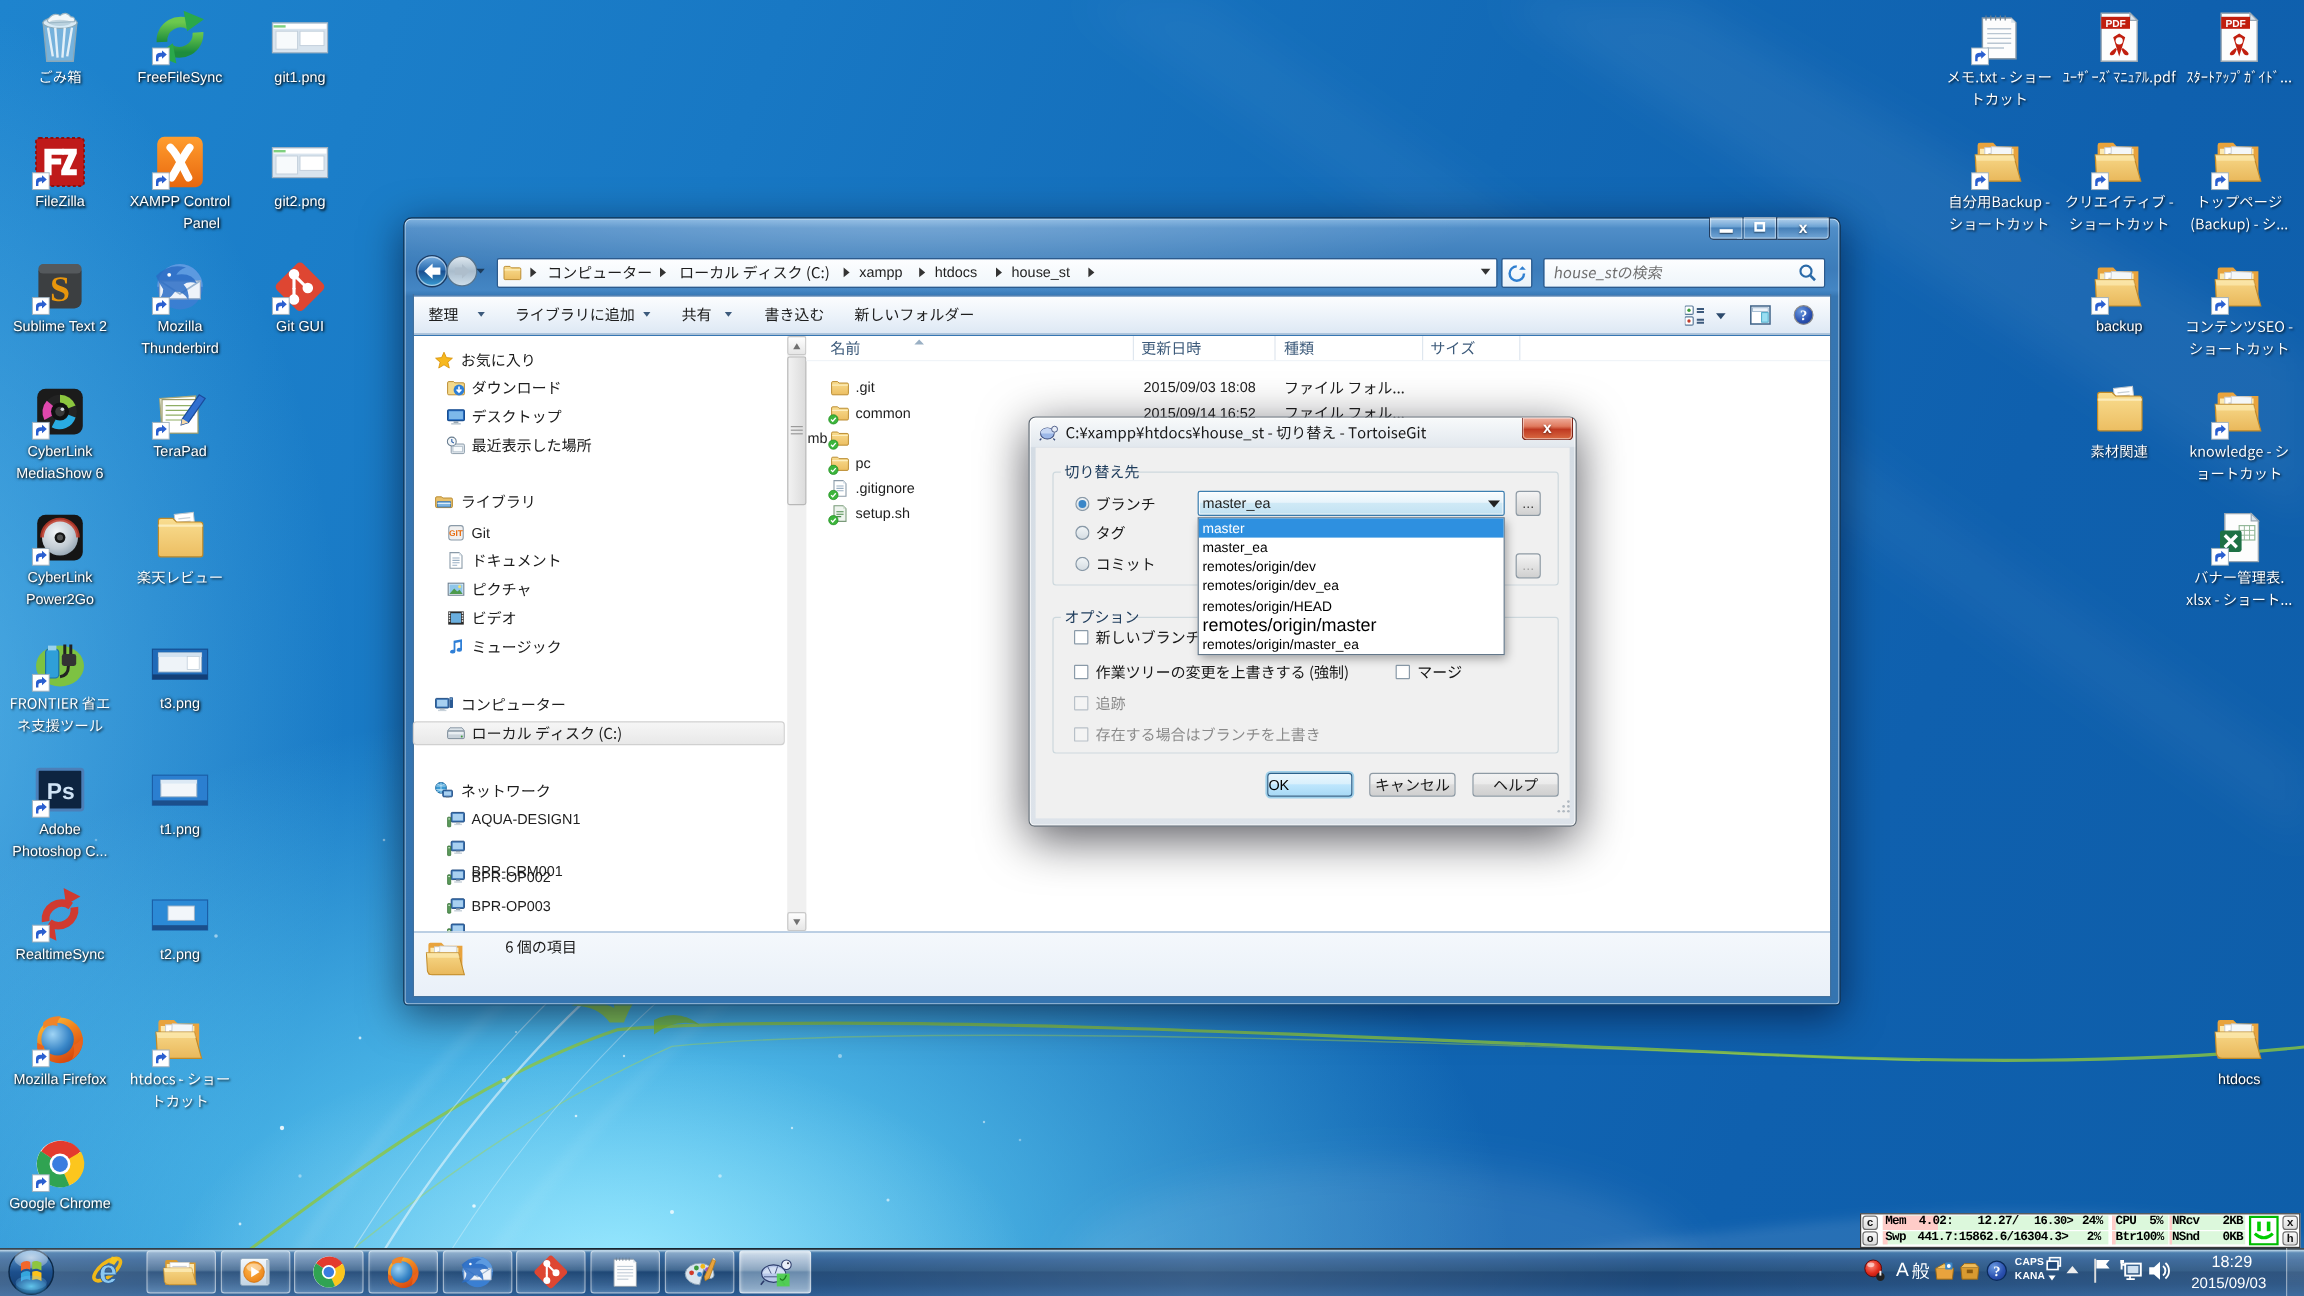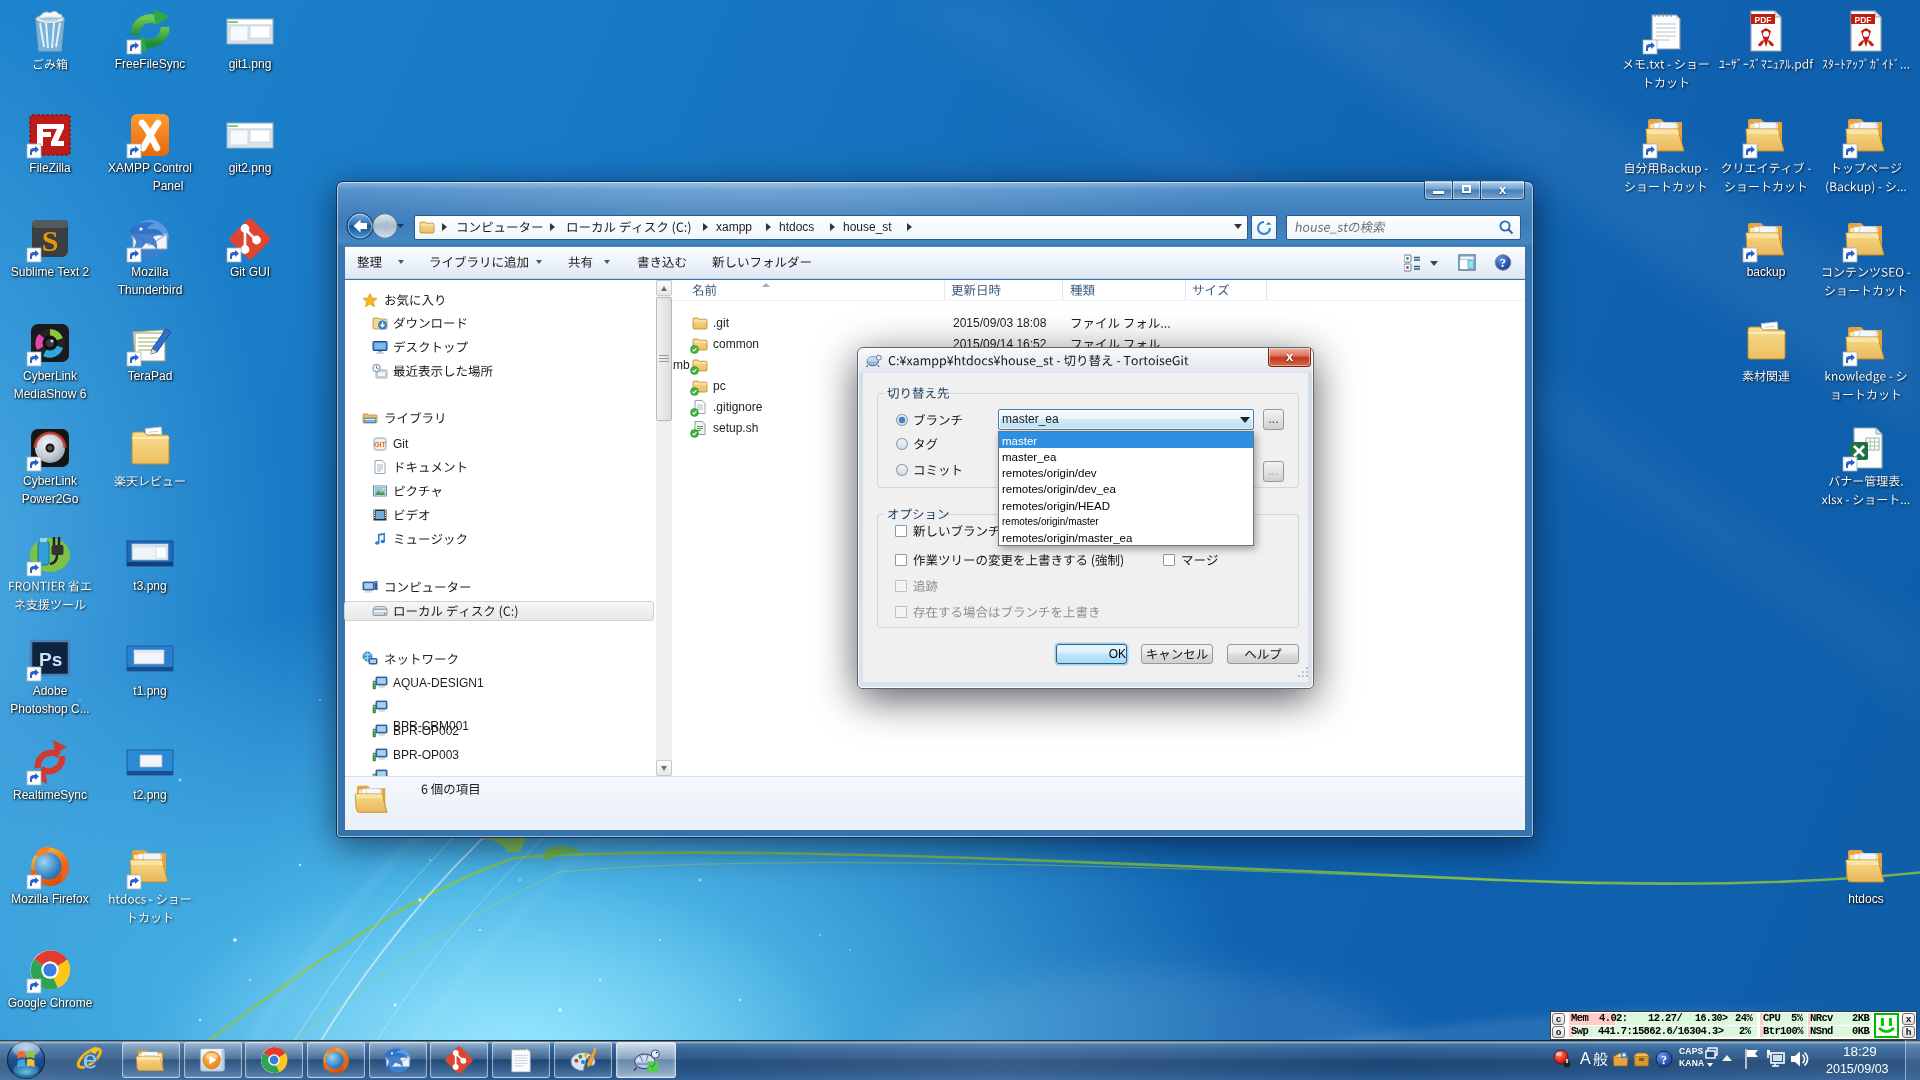--- a/index.html
+++ b/index.html
@@ -1318,21 +1318,21 @@
 <div class="t" style="left:1002px;top:411px">master_ea</div>
       <div class="abs" style="left:1263px;top:409px;width:21px;height:21px;border:1px solid #8e9aa4;border-radius:3px;background:linear-gradient(#f4f4f4,#dfdfdf 60%,#d0d0d0);color:#404040;font-size:12px;text-align:center;line-height:18px">...</div>
       <div class="abs" style="left:1263px;top:461px;width:21px;height:21px;border:1px solid #8e9aa4;border-radius:3px;background:linear-gradient(#f4f4f4,#dfdfdf 60%,#d0d0d0);color:#a8a8a8;font-size:12px;text-align:center;line-height:18px">...</div>
       <div class="abs" style="left:895px;top:525px;width:12px;height:12px;background:#fff;border:1px solid #8a9aa8;border-radius:1px"></div>
       <div class="abs" style="left:895px;top:554px;width:12px;height:12px;background:#fff;border:1px solid #8a9aa8;border-radius:1px"></div>
       <div class="abs" style="left:1163px;top:554px;width:12px;height:12px;background:#fff;border:1px solid #8a9aa8;border-radius:1px"></div>
       <div class="abs" style="left:895px;top:580px;width:12px;height:12px;background:#f4f4f4;border:1px solid #b8c0c8;border-radius:1px"></div>
       <div class="abs" style="left:895px;top:606px;width:12px;height:12px;background:#f4f4f4;border:1px solid #b8c0c8;border-radius:1px"></div>
       <div class="abs" style="left:1056px;top:644px;width:71px;height:20px;border:1px solid #2c628c;border-radius:3px;
 background:linear-gradient(#eaf6fd,#d9f0fc 45%,#bee6fd 50%,#a7d9f5);box-shadow:0 0 0 1.5px #9ed0ea;
-color:#000;font-size:12px;text-align:right;line-height:19px">OK</div>
+color:#000;font-size:12px;text-align:left;line-height:19px">OK</div>
       <div class="abs" style="left:1141px;top:644px;width:72px;height:20px;border:1px solid #8e9aa4;border-radius:3px;background:linear-gradient(#f2f2f2,#ebebeb 45%,#dddddd 50%,#cfcfcf)"></div>
       <div class="abs" style="left:1227px;top:644px;width:72px;height:20px;border:1px solid #8e9aa4;border-radius:3px;background:linear-gradient(#f2f2f2,#ebebeb 45%,#dddddd 50%,#cfcfcf)"></div>
       <svg class="abs" style="left:1297px;top:666px" width="12" height="12" viewBox="0 0 12 12">
 <g fill="#b0b8c0">
           <circle cx="10" cy="2" r="1.1"></circle>
           <circle cx="10" cy="6" r="1.1"></circle>
           <circle cx="10" cy="10" r="1.1"></circle>
           <circle cx="6" cy="6" r="1.1"></circle>
           <circle cx="6" cy="10" r="1.1"></circle>
           <circle cx="2" cy="10" r="1.1"></circle>
@@ -1464,21 +1464,21 @@
       </g>
     </svg>
 <div class="abs" style="z-index:42">
       <div class="abs" style="left:998px;top:431px;width:256px;height:115px;background:#fff;border:1px solid #64788a;box-shadow:2px 3px 8px rgba(0,0,0,.35)"></div>
       <div class="abs" style="left:999px;top:432.0px;width:254px;height:16.3px;background:#2e90e0"></div>
       <div class="t tw" style="left:1002px;top:432.5px;font-size:11.5px">master</div>
       <div class="t" style="left:1002px;top:448.8px;color:#000;font-size:11.5px">master_ea</div>
       <div class="t" style="left:1002px;top:465.1px;color:#000;font-size:11.5px">remotes/origin/dev</div>
       <div class="t" style="left:1002px;top:481.4px;color:#000;font-size:11.5px">remotes/origin/dev_ea</div>
       <div class="t" style="left:1002px;top:497.7px;color:#000;font-size:11.5px">remotes/origin/HEAD</div>
-      <div class="t" style="left:1002px;top:514.0px;color:#000;font-size:10px">remotes/origin/master</div>
+      <div class="t" style="left:1002px;top:514.0px;color:#000;font-size:15px">remotes/origin/master</div>
       <div class="t" style="left:1002px;top:530.3px;color:#000;font-size:11.5px">remotes/origin/master_ea</div>
     </div>
 <div class="abs" style="z-index:50">
       <div class="abs" style="left:0;top:1040px;width:1920px;height:40px;
 background:linear-gradient(180deg,#16232e 0,#16232e 1px,#a6c6de 2px,#3e74a8 4px,#305f94 10px,#26527f 19px,#1d4674 20px,#1e4a7c 30px,#275a92 40px)"></div>
 <div class="abs" style="left:0;top:1040px;width:1920px;height:40px;background:linear-gradient(100deg,rgba(255,255,255,.16) 0%,rgba(255,255,255,0) 28%,rgba(255,255,255,.12) 52%,rgba(255,255,255,0) 72%,rgba(255,255,255,.08) 95%)"></div>
       <svg class="abs" style="left:4px;top:1040px" width="44" height="40" viewBox="0 0 44 40">
 <circle cx="22" cy="20" r="18.5" fill="url(#grad_orb)" stroke="#0c2846" stroke-width="1.2"></circle>
 <ellipse cx="22" cy="9" rx="14" ry="8" fill="url(#grad_dome)"></ellipse>
 <ellipse cx="22" cy="32" rx="13" ry="7" fill="url(#grad_glow)"></ellipse>

